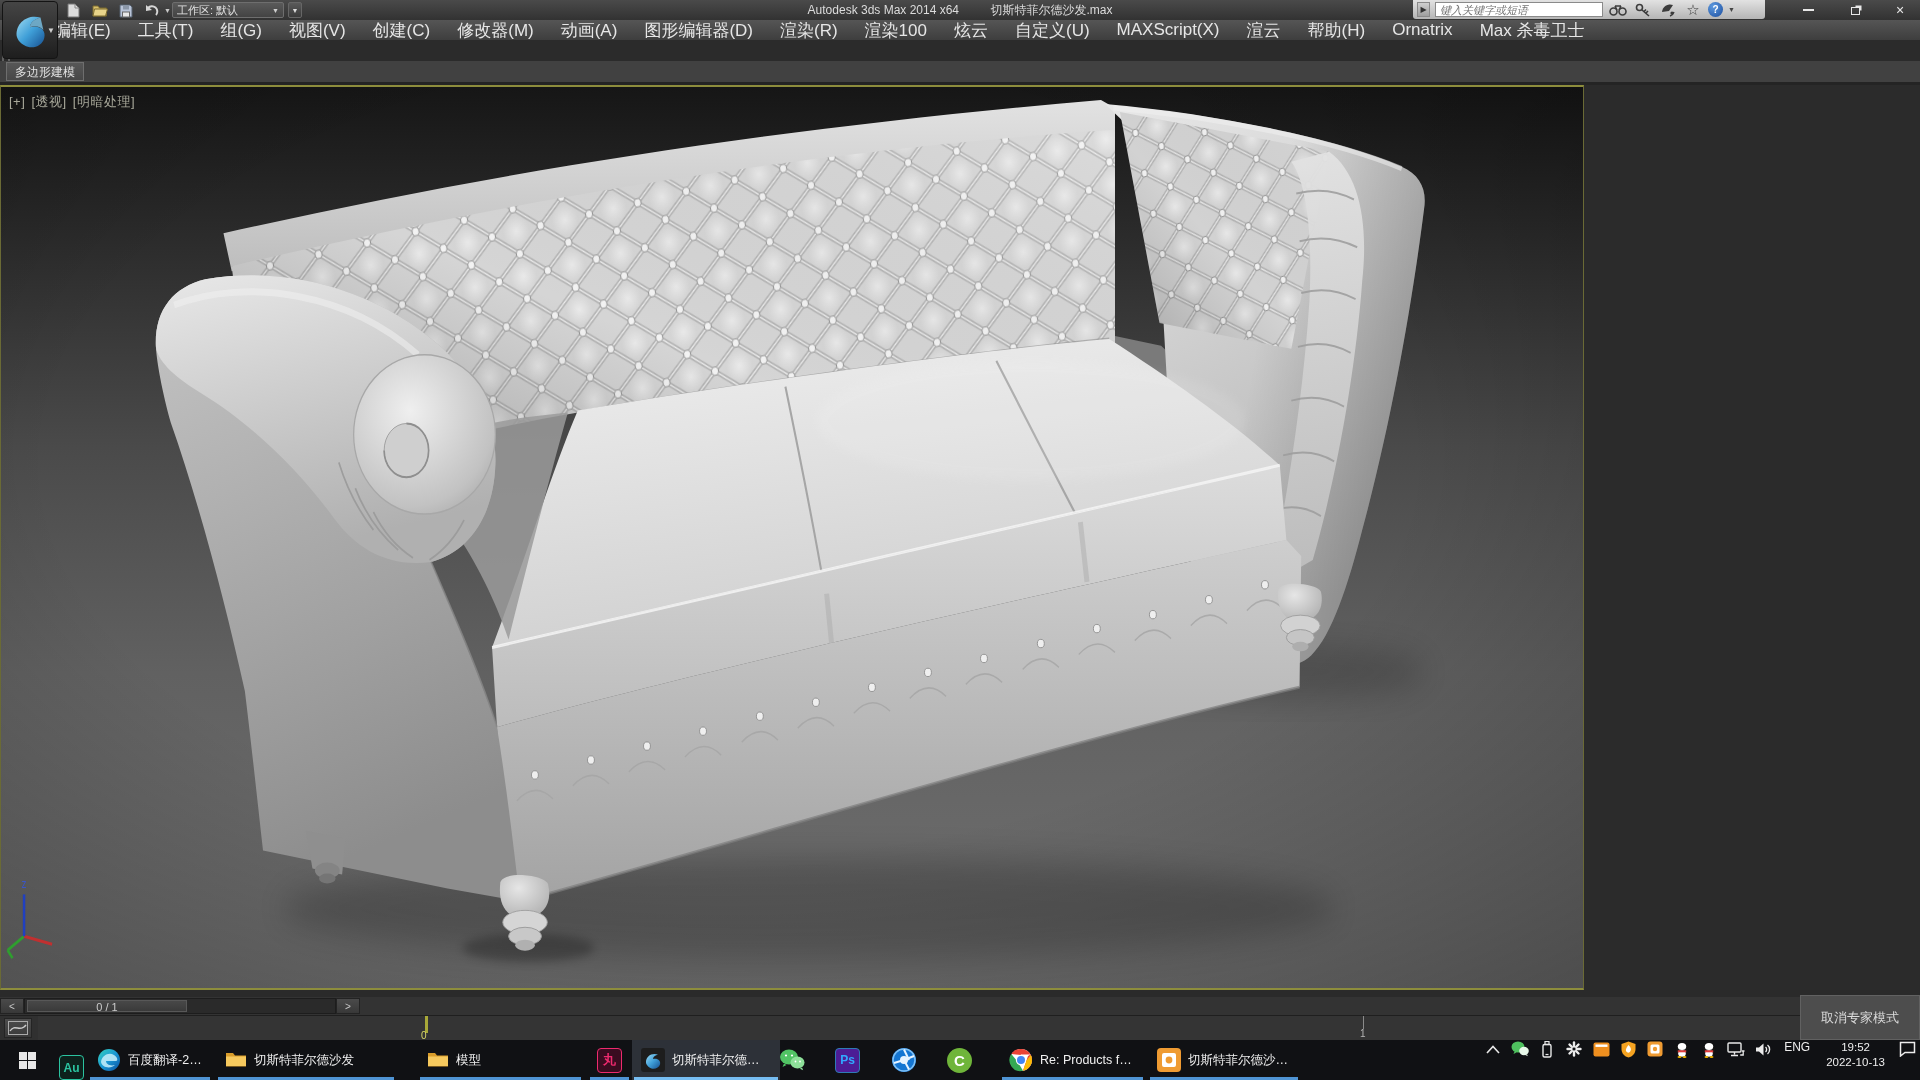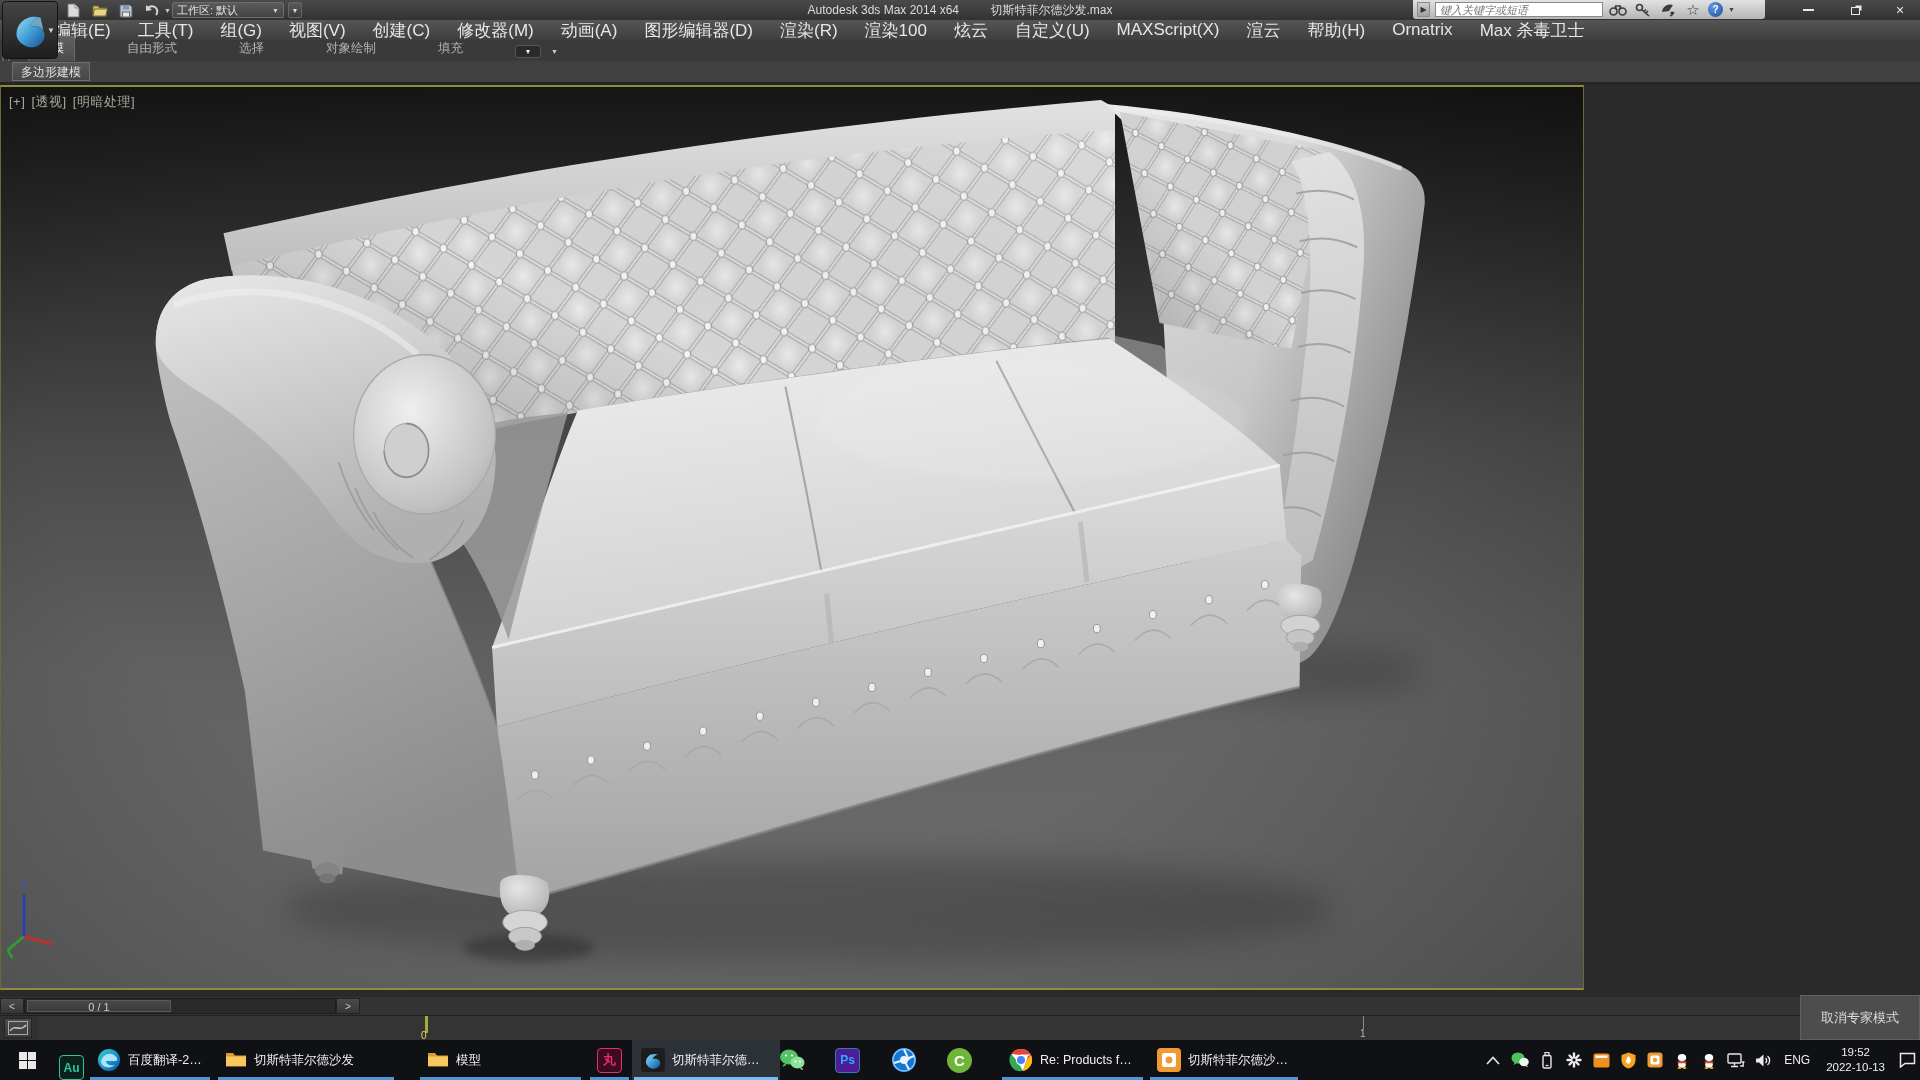--- a/index.html
+++ b/index.html
@@ -54,38 +54,38 @@
   #ribbontabs { position:absolute; left:0; top:40px; width:1920px; height:21px; background:#3a3a3a;
     display:flex; align-items:flex-end; padding-left:28px; gap:42px; }
   .rtab { color:#b4b4b4; font-size:12.5px; padding:3px 10px 4px; cursor:pointer; white-space:nowrap; }
   .rtab.active { background:linear-gradient(#606060,#4c4c4c); color:#f2f2f2; border-radius:3px 3px 0 0; border:1px solid #6b6b6b; border-bottom:none; }
   #rib-dd { width:26px; height:13px; background:#2a2a2a; border:1px solid #555; border-radius:3px; color:#eee;
     font-size:7px; text-align:center; line-height:12px; margin-bottom:3px; cursor:pointer; }
   #rib-dd2 { color:#ccc; font-size:7px; margin-left:-32px; margin-bottom:6px; cursor:pointer; }
   #grip { position:absolute; left:2px; top:42px; width:8px; height:38px;
     border-left:2px solid #606060; border-right:2px solid #606060; }
   #ribbonsub { position:absolute; left:0; top:61px; width:1920px; height:21px; background:#414141; display:flex; align-items:center; }
-  #polybtn { margin-left:12px; height:19px; background:linear-gradient(#575757,#474747); border:1px solid #6e6e6e;
+  #polybtn { margin-left:6px; height:19px; background:linear-gradient(#575757,#474747); border:1px solid #6e6e6e;
     color:#e0e0e0; font-size:12px; padding:1px 8px; cursor:pointer; }
   #gapstrip { position:absolute; left:0; top:82px; width:1920px; height:3px; background:#242424; }
 
   
   #viewport { position:absolute; left:0; top:85px; width:1584px; height:905px;
     border-top:2px solid #8d8d3c; border-bottom:2px solid #8d8d3c; border-left:1px solid #6a6a35; border-right:1px solid #6a6a35; }
   #vplabel { position:absolute; left:8px; top:6px; z-index:5; font-size:13px; letter-spacing:.5px; color:#a8a89a; }
   #vplabel span { cursor:pointer; margin-right:2px; }
   #vpsvg { position:absolute; inset:0; width:100%; height:100%; }
 
   
   #botgap { position:absolute; left:0; top:990px; width:1920px; height:7px; background:#2a2a2a; }
   #timerow { position:absolute; left:0; top:997px; width:1800px; height:18px; background:#333; display:flex; align-items:center; }
   .tsbtn { width:24px; height:16px; background:linear-gradient(#4a4a4a,#383838); border:1px solid #232323;
     color:#c9c9c9; font-size:10px; text-align:center; line-height:15px; cursor:pointer; }
   #tstrack { width:312px; height:16px; background:#2a2a2a; border:1px solid #1d1d1d; position:relative; cursor:pointer; }
-  #tshandle { position:absolute; left:2px; top:1px; width:144px; height:12px; background:linear-gradient(#484848,#3a3a3a);
+  #tshandle { position:absolute; left:2px; top:1px; width:160px; height:12px; background:linear-gradient(#484848,#3a3a3a);
     border:1px solid #585858; color:#cccccc; font-size:11px; text-align:center; line-height:12px; cursor:grab; }
   #trackrow { position:absolute; left:0; top:1015px; width:1800px; height:25px; background:#303030; border-top:1px solid #1f1f1f; }
   #curvebtn { position:absolute; left:4px; top:2px; width:28px; height:20px; background:linear-gradient(#4c4c4c,#3a3a3a);
     border:1px solid #242424; display:flex; align-items:center; justify-content:center; cursor:pointer; }
   #trackbar { position:absolute; left:38px; top:0; right:0; bottom:0; background:#343434; cursor:pointer; }
   #tick0 { position:absolute; left:387px; top:0; width:3px; height:17px; background:#a8a838; }
   #tick0lbl { position:absolute; left:383px; top:14px; color:#d8d868; font-size:10px; }
   #tick1 { position:absolute; left:1325px; top:0; width:1px; height:13px; background:#8a8a8a; }
   #tick1lbl { position:absolute; left:1322px; top:12px; color:#b5b5b5; font-size:10px; }
   #expertbtn { position:absolute; left:1800px; top:995px; width:120px; height:45px; background:#4d4d4d;
@@ -95,21 +95,21 @@
   #taskbar { position:absolute; left:0; top:1040px; width:1920px; height:40px; background:#101114; }
   .task { position:absolute; top:0; height:40px; display:flex; align-items:center; gap:7px; padding:0 9px;
     color:#f0f0f0; font-size:12.5px; cursor:pointer; white-space:nowrap; overflow:hidden; }
   .task .lbl { overflow:hidden; text-overflow:ellipsis; }
   .task.open::after { content:""; position:absolute; left:2px; right:2px; bottom:0; height:3px; background:#4f94d4; }
   .task.active { background:#2d3138; }
   .task.active::after { background:#76bdf2; }
   .sqicon { width:25px; height:25px; border-radius:4px; display:flex; align-items:center; justify-content:center;
     font-weight:bold; font-size:12px; flex:0 0 auto; }
   #startbtn { position:absolute; left:6px; top:0; width:42px; height:40px; display:flex; align-items:center; justify-content:center; cursor:pointer; }
-  #tray { position:absolute; right:4px; top:0; height:40px; display:flex; align-items:center; gap:9px; }
+  #tray { position:absolute; right:4px; top:0; height:40px; display:flex; gap:9px; }
   .tico { display:flex; align-items:center; justify-content:center; width:18px; height:18px; cursor:pointer; }
   #lang { color:#eee; font-size:12px; cursor:pointer; padding:0 3px; }
   #clock { color:#eee; font-size:11.5px; text-align:center; line-height:1.3; cursor:pointer; padding:0 4px; }
 </style>
 </head>
 <body>
 
 <div id="screen">
 
   <div id="titlebar">
@@ -233,29 +233,20 @@
     <span class="menu-item">渲染100</span>
     <span class="menu-item">炫云</span>
     <span class="menu-item">自定义(U)</span>
     <span class="menu-item">MAXScript(X)</span>
     <span class="menu-item">渲云</span>
     <span class="menu-item">帮助(H)</span>
     <span class="menu-item">Ornatrix</span>
     <span class="menu-item">Max 杀毒卫士</span>
   </div>
 
-  <div id="ribbontabs">
-    <span class="rtab active">建模</span>
-    <span class="rtab">自由形式</span>
-    <span class="rtab">选择</span>
-    <span class="rtab">对象绘制</span>
-    <span class="rtab">填充</span>
-    <span id="rib-dd">▼</span>
-    <span id="rib-dd2">▼</span>
-  </div>
   <div id="grip"></div>
   <div id="ribbonsub">
     <span id="polybtn">多边形建模</span>
   </div>
   <div id="gapstrip"></div>
 
   <div id="viewport">
     <div id="vplabel">
       <span>[+]</span>
       <span>[透视]</span>

